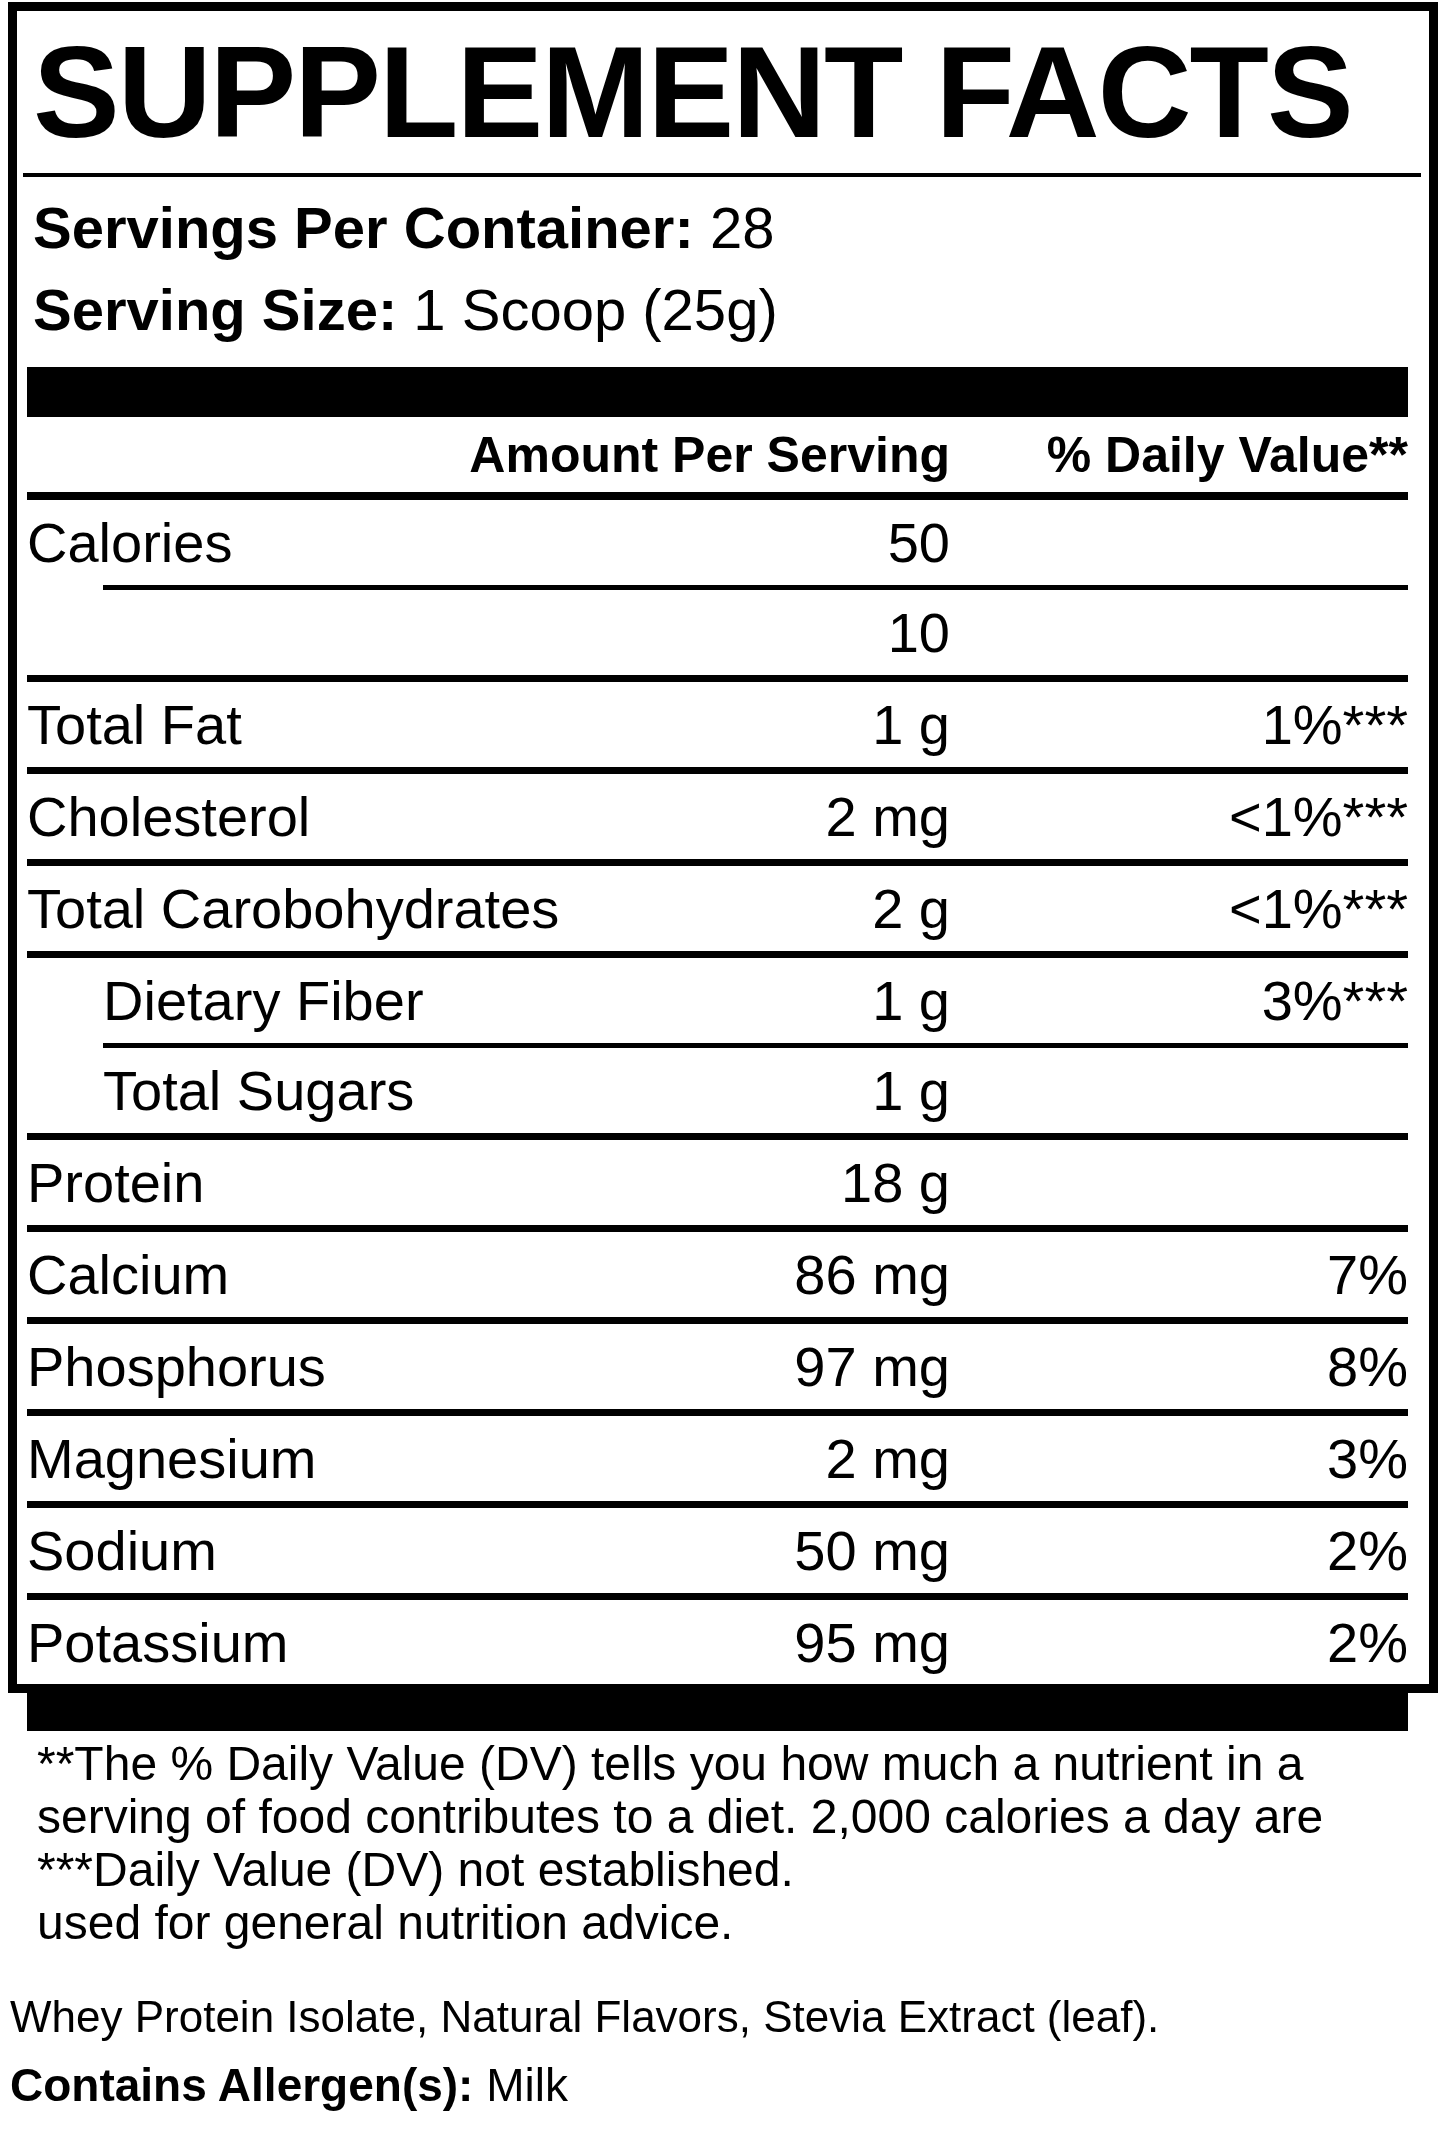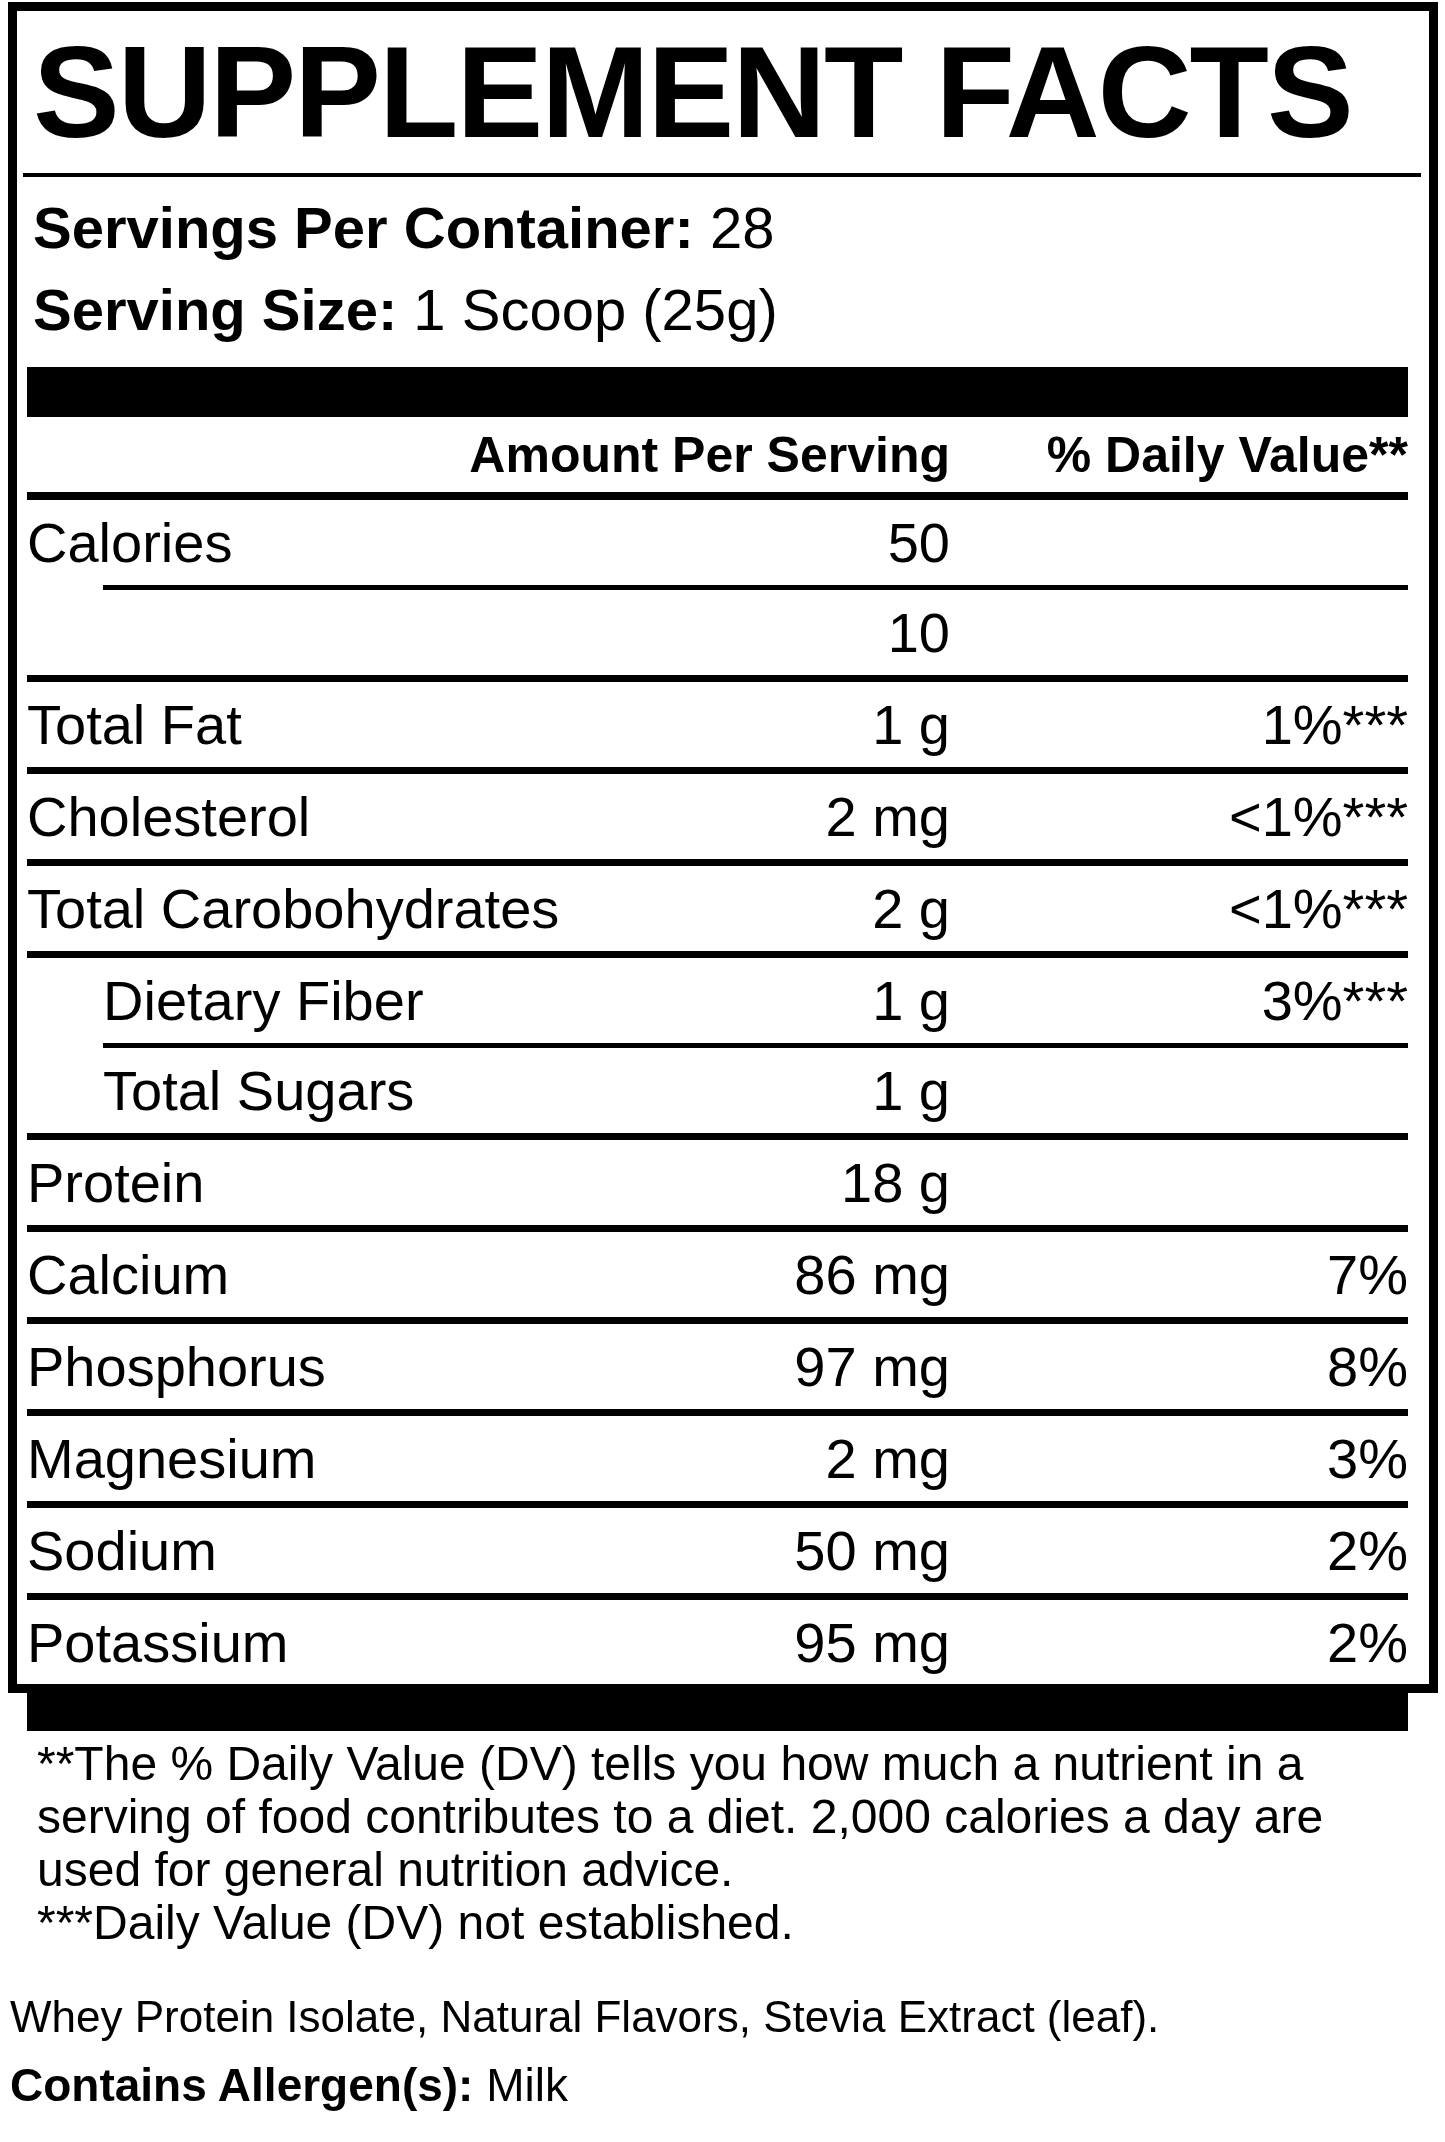--- a/index.html
+++ b/index.html
@@ -155,22 +155,22 @@
           <span class="n-amount">95 mg</span>
           <span class="n-dv">2%</span>
         </div>
       </div>
 
     <div class="bar2"></div>
 
     <div class="footnotes" id="footnotes">
         <div>**The % Daily Value (DV) tells you how much a nutrient in a</div>
         <div>serving of food contributes to a diet. 2,000 calories a day are</div>
+        <div>***Daily Value (DV) not established.</div>
         <div>used for general nutrition advice.</div>
-        <div>***Daily Value (DV) not established.</div>
       </div>
 
   </div>
 </div>
 
 <div class="ingredients">
   <div class="ing-list">Whey Protein Isolate, Natural Flavors, Stevia Extract (leaf).</div>
   <div class="allergen-row">
     <b>Contains Allergen(s):</b> 
     <span>Milk</span>

